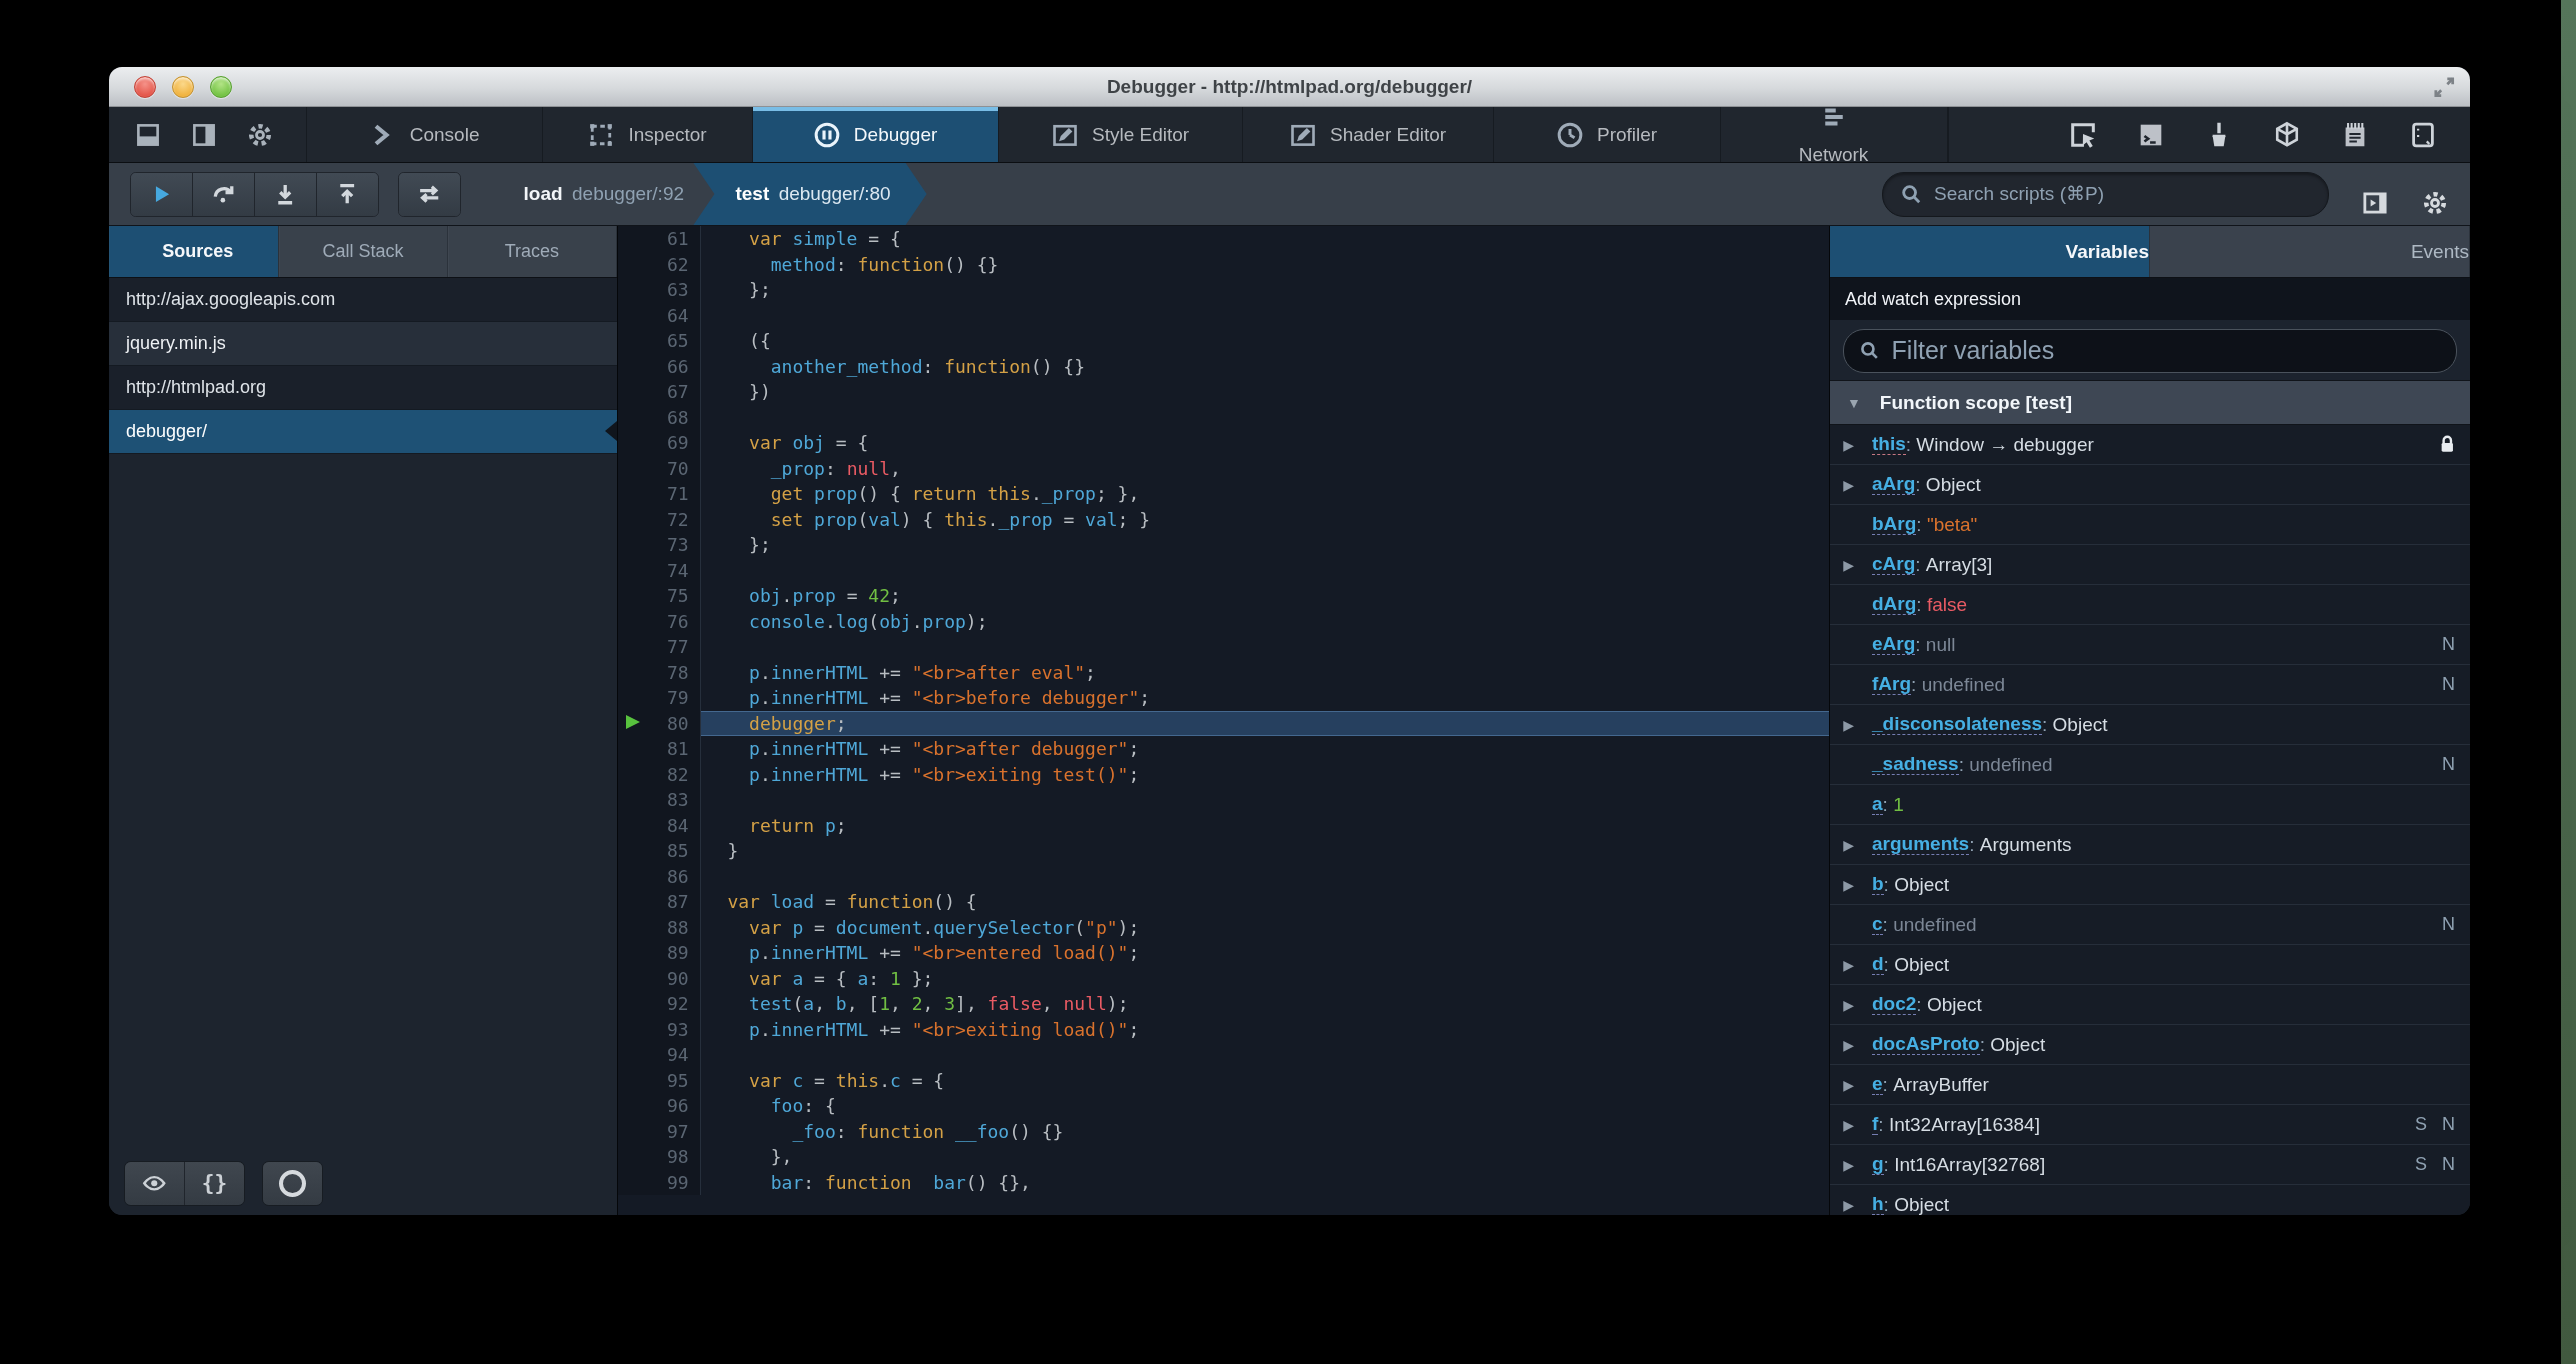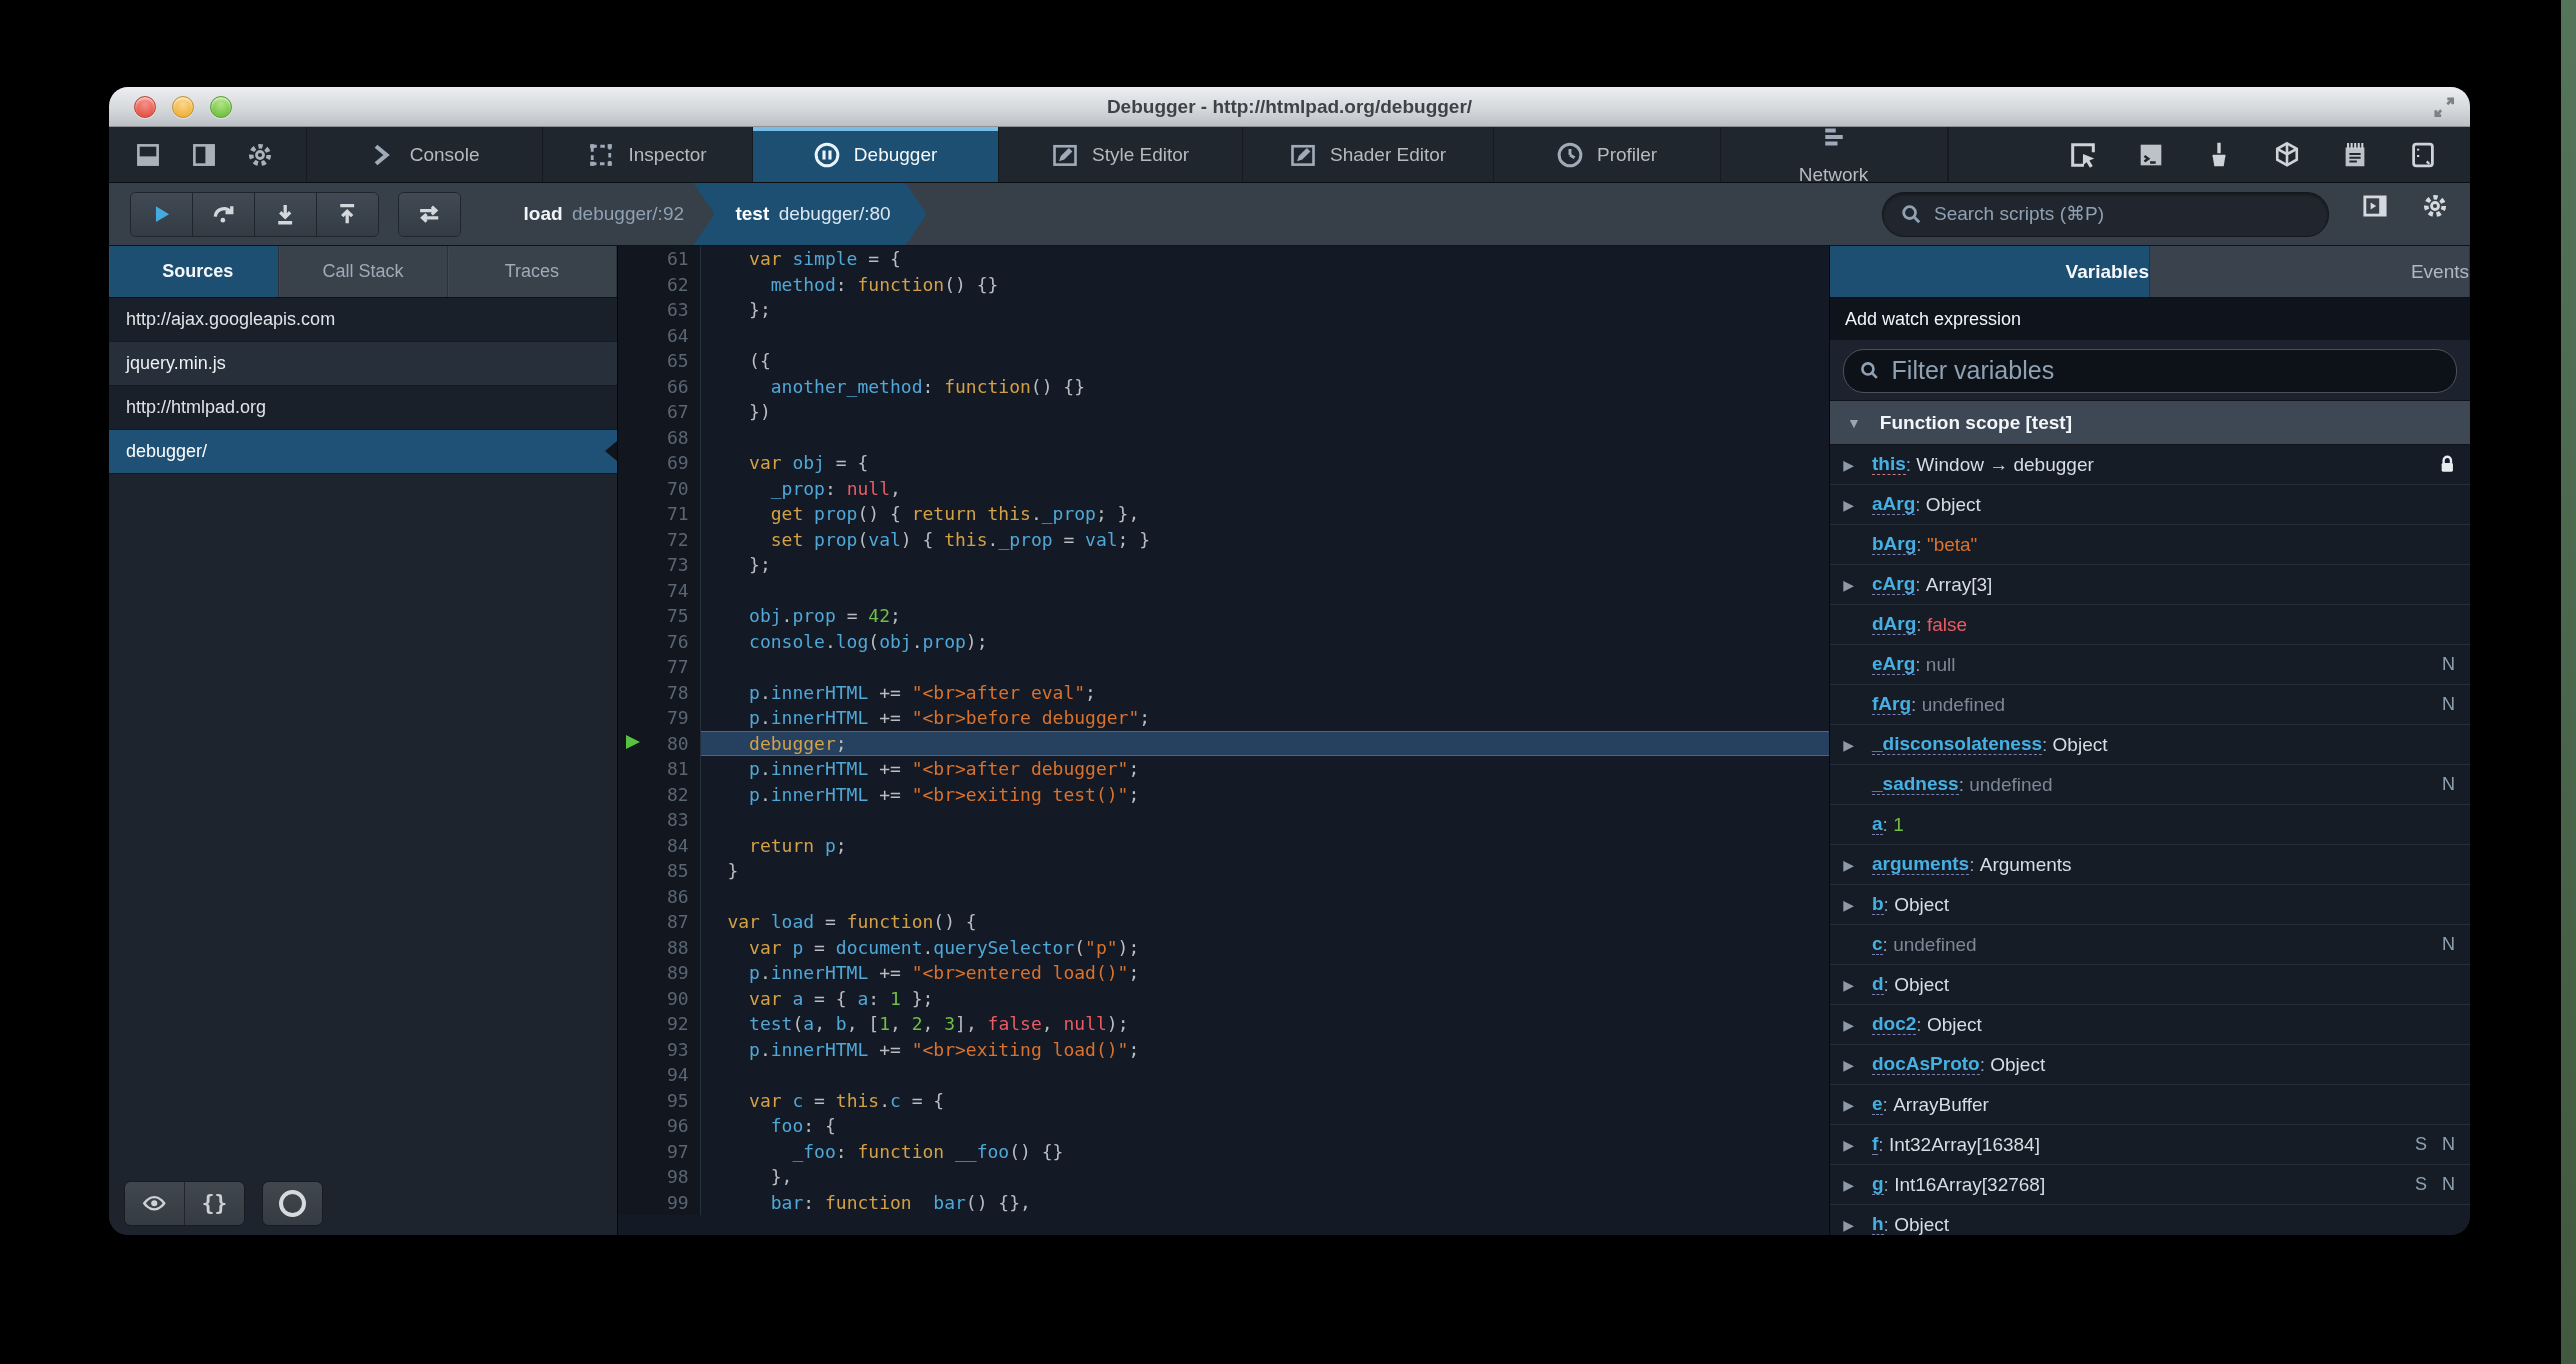--- a/index.html
+++ b/index.html
@@ -1,22 +1,22 @@
 <!DOCTYPE html>
 <html style="font-size:15px"><head>
 <meta charset="utf-8">
 <style>
   html,body{margin:0;padding:0;background:#000;}
   .stage{position:relative;width:2576px;height:1364px;background:#000;overflow:hidden;
          font-family:"Liberation Sans",sans-serif;-webkit-font-smoothing:antialiased;}
   .desktop-edge{position:absolute;right:0;top:0;width:15px;height:100%;
                 background:linear-gradient(180deg,#55755a,#41593f);}
   
-  .win{position:absolute;left:109px;top:67px;width:2361px;height:1148px;border-radius:19px;
-       overflow:hidden;background:#1d242e;box-shadow:0 32px 85px rgba(0,0,0,.75);margin-top:20px;}
+  .win{position:absolute;left:109px;top:67px;width:2361px;height:1148px;border-radius:13px;
+       overflow:hidden;background:#1d242e;box-shadow:0 32px 85px rgba(0,0,0,.75);}
   
   .titlebar{position:relative;height:39px;background:linear-gradient(180deg,#eceef0 0%,#d6d9dc 55%,#bcc0c5 100%);
             border-bottom:0.9px solid #8e9195;display:flex;align-items:center;justify-content:center;}
   .title-text{font-size:19px;font-weight:bold;color:#3f4347;}
   .lights{position:absolute;left:24.5px;top:9.4px;display:flex;gap:16px;}
   .light{width:20px;height:20px;border-radius:50%;box-shadow:inset 0 1.9px 2.8px rgba(255,255,255,.7),0 0.9px 0.9px rgba(255,255,255,.5);}
   .light.red{background:radial-gradient(circle at 50% 35%,#f59289,#e4574b 70%);border:0.9px solid #c24237;}
   .light.yellow{background:radial-gradient(circle at 50% 35%,#fbd88a,#f0b340 70%);border:0.9px solid #c4912e;}
   .light.green{background:radial-gradient(circle at 50% 35%,#b3e486,#74c345 70%);border:0.9px solid #57a02f;}
   .resize-glyph{position:absolute;right:13.2px;top:7.5px;width:24.5px;height:24.5px;color:#7d8287;}
@@ -42,21 +42,21 @@
   .cmd-btn:first-child{border-left:none;}
   .cmd-btn .icon{width:26.4px;height:26.4px;color:#d3d8dd;}
   .cmd-btn.resume .icon{color:#46a9e0;}
   .single{margin-left:19px;border:0.9px solid #20252c;border-radius:5.7px;overflow:hidden;}
   .crumbs{display:flex;align-items:center;height:100%;margin-left:40px;font-size:19px;}
   .crumb{display:flex;align-items:center;height:100%;padding:0 22.6px;color:#8fa1b2;white-space:pre;}
   .crumb .fn{font-weight:bold;color:#f2f5f8;margin-right:9.4px;}
   .crumb.active{background:#1d4f73;color:#dce8f1;padding:0 36px 0 42px;margin-left:-13.2px;
                 clip-path:polygon(0 0,calc(100% - 21px) 0,100% 50%,calc(100% - 21px) 100%,0 100%,21px 50%);}
   .crumb.active .fn{color:#ffffff;}
-  .search-wrap{margin-left:auto;display:flex;align-items:flex-start;}
+  .search-wrap{margin-left:auto;display:flex;align-items:flex-end;}
   .search-box{width:411px;height:43px;border-radius:22px;background:#21262e;border:0.9px solid #14181d;
               display:flex;align-items:center;padding:0 17px;box-shadow:inset 0 1.9px 2.8px rgba(0,0,0,.35);}
   .search-box .icon{width:22.6px;height:22.6px;color:#8fa1b2;flex:none;}
   .search-box input{flex:1;margin-left:9.4px;background:transparent;border:none;outline:none;
                     font-family:"Liberation Sans",sans-serif;font-size:19px;color:#d7dde3;}
   .search-box input::placeholder{color:#8fa1b2;opacity:1;}
   .bar-icon{width:28px;height:28px;color:#d6dade;margin-left:32px;}
   
   .main{display:flex;height:993px;}
   

